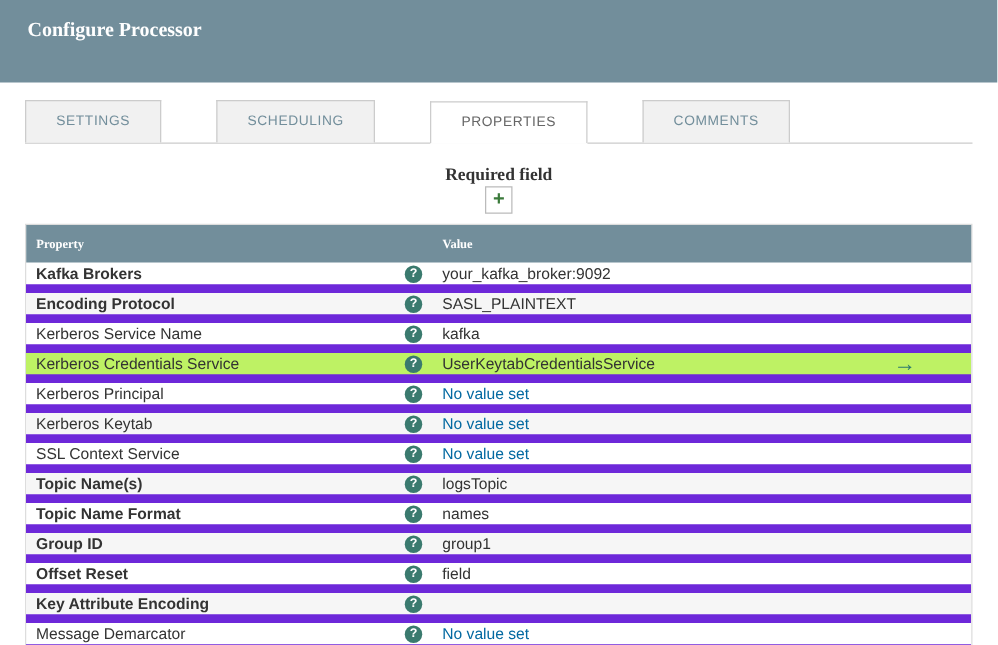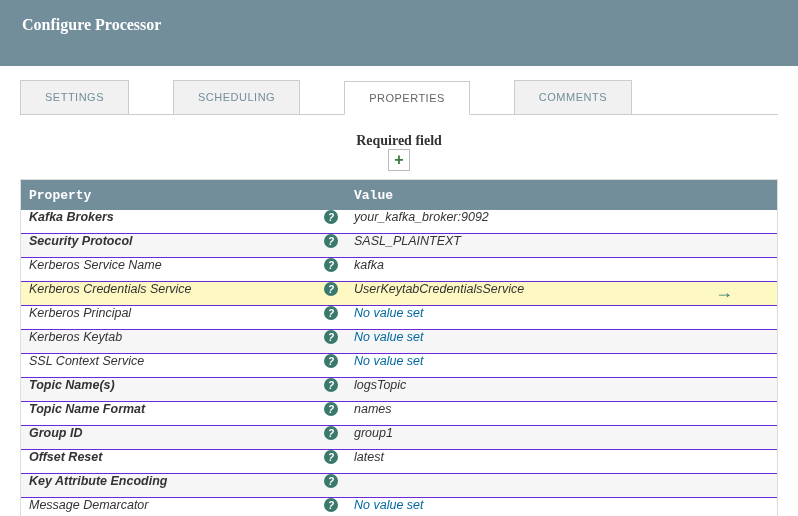--- a/index.html
+++ b/index.html
@@ -70,45 +70,44 @@
 
   .table-wrap {
     position: relative;
     border: 1px solid #ddd;
   }
   .table-header {
     display: flex;
     background: #728e9b;
     color: #fff;
     font-weight: 700;
-    font-size: 13px;
-    font-family: Liberation Mono, monospace;
+    font-size: 10px;
+    font-family: Liberation Serif, serif;
     height: 30px;
     align-items: center;
   }
   .col-prop { width: 325px; padding-left: 8px; }
   .col-val  { flex: 1; padding-left: 8px; }
   .col-act  { width: 80px; }
 
   .rows-viewport {
     height: 306px;
     overflow-y: auto;
     position: relative;
     scrollbar-width: thin;
   }
   .row {
     display: flex;
     height: 24px;
-    align-items: flex-start;
-    border-bottom: 1px solid #6d28d9;
+    align-items: center;
+    border-bottom: 7px solid #6d28d9;
     font-size: 12.5px;
-    font-style: italic;
   }
   .row:nth-child(even) { background: #f6f6f6; }
-  .row.highlight { background: #fef9c3; }
+  .row.highlight { background: #bef264; }
   .cell-prop {
     width: 325px;
     display: flex;
     align-items: center;
     padding-left: 8px;
     justify-content: space-between;
   }
   .prop-label {
     flex: 1;
     white-space: nowrap;
@@ -179,21 +178,21 @@
         <div class="row">
           <div class="cell-prop">
             <span class="prop-label bold">Kafka Brokers</span>
             <span class="help-icon">?</span>
           </div>
           <div class="cell-val">your_kafka_broker:9092</div>
           <div class="cell-act"></div>
         </div>
         <div class="row">
           <div class="cell-prop">
-            <span class="prop-label bold">Security Protocol</span>
+            <span class="prop-label bold">Encoding Protocol</span>
             <span class="help-icon">?</span>
           </div>
           <div class="cell-val">SASL_PLAINTEXT</div>
           <div class="cell-act"></div>
         </div>
         <div class="row">
           <div class="cell-prop">
             <span class="prop-label">Kerberos Service Name</span>
             <span class="help-icon">?</span>
           </div>
@@ -256,21 +255,21 @@
             <span class="help-icon">?</span>
           </div>
           <div class="cell-val">group1</div>
           <div class="cell-act"></div>
         </div>
         <div class="row">
           <div class="cell-prop">
             <span class="prop-label bold">Offset Reset</span>
             <span class="help-icon">?</span>
           </div>
-          <div class="cell-val">latest</div>
+          <div class="cell-val">field</div>
           <div class="cell-act"></div>
         </div>
         <div class="row">
           <div class="cell-prop">
             <span class="prop-label bold">Key Attribute Encoding</span>
             <span class="help-icon">?</span>
           </div>
           <div class="cell-act"></div>
         </div>
         <div class="row">

